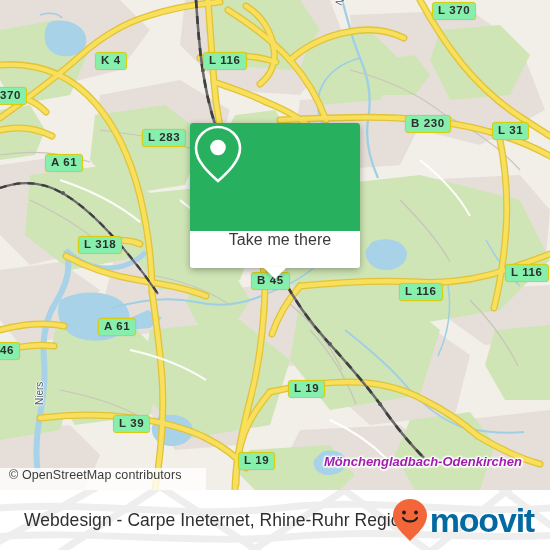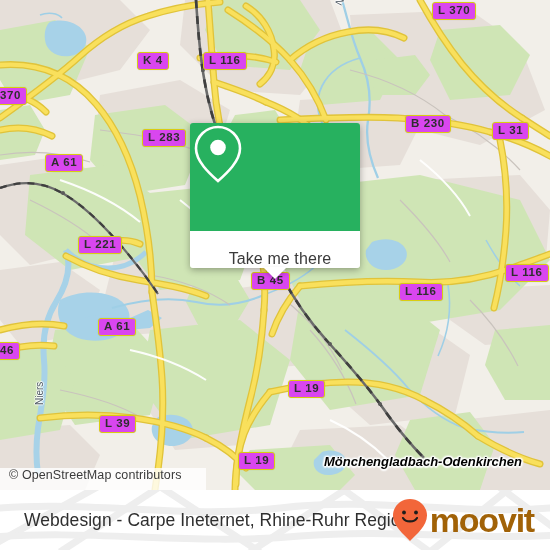--- a/index.html
+++ b/index.html
@@ -24,37 +24,37 @@
     background:rgba(255,255,255,0.80);
     display:flex; 
     padding-left:9px;
     font-size:12.5px; color:#3b3b3b; letter-spacing:0.1px;
     z-index:40;
   }
 
   
   .shield {
     position:absolute; z-index:30;
-    background:#d946ef;
+    background:#86efac;
     border:1px solid #d9cd10;
     border-radius:3px;
     color:#2e2e2e;
     font-size:11.5px; font-weight:bold;
     letter-spacing:0.6px;
     padding:1px 5px 2px 5px;
     line-height:13px;
     white-space:nowrap;
     box-shadow:0 0 0 0.5px rgba(0,0,0,0.04);
   }
 
   
   .place {
     position:absolute; z-index:31;
     font-style:italic; font-weight:bold;
-    color:#000000;
+    color:#a21caf;
     white-space:nowrap;
     text-shadow:
       -1.5px 0 1.5px #fff, 1.5px 0 1.5px #fff,
        0 -1.5px 1.5px #fff, 0 1.5px 1.5px #fff,
       -1px -1px 2px #fff, 1px 1px 2px #fff,
       -1px 1px 2px #fff, 1px -1px 2px #fff;
   }
   .waterlabel {
     position:absolute; z-index:31;
     color:#4f5a63; font-size:10px; font-weight:normal;
@@ -70,21 +70,21 @@
     overflow:visible;
   }
   #popup-top {
     background:#27b15f; height:108px;
     border-radius:3px 3px 0 0;
     display:flex; align-items:center; justify-content:center;
   }
   #popup-bottom {
     background:#ffffff; height:37px;
     border-radius:0 0 3px 3px;
-    display:flex; align-items:flex-end; justify-content:center;
+    display:flex; align-items:flex-start; justify-content:center;
     font-size:16px; color:#3a3a3a;
     letter-spacing:0.1px;
     padding-left:10px;
   }
   #popup-arrow {
     position:absolute; left:50%; bottom:-11px; transform:translateX(-50%);
     width:0;height:0;
     border-left:12px solid transparent;
     border-right:12px solid transparent;
     border-top:12px solid #ffffff;
@@ -102,21 +102,21 @@
     position:relative; z-index:2;
     margin-left:24px;
     font-size:17.5px; color:#2f2f2f; letter-spacing:0.05px;
     white-space:nowrap;
   }
   #moovit-logo {
     position:absolute; z-index:2; right:16px; top:50%; transform:translateY(-50%);
     display:flex; align-items:center;
   }
   #moovit-word {
-    font-size:34px; font-weight:bold; color:#a16207;
+    font-size:34px; font-weight:bold; color:#0369a1;
     letter-spacing:-1.2px; line-height:34px;
     margin-left:1px;
   }
 </style>
 </head>
 <body>
 
 <div id="app">
 
   <div id="map">
@@ -340,35 +340,35 @@
           <circle cx="330" cy="344" r="2"></circle>
           <circle cx="380" cy="404" r="2"></circle>
           <circle cx="63" cy="193" r="2"></circle>
           <circle cx="115" cy="239" r="2"></circle>
         </g>
       </g>
     </svg>
 
     <div id="shield-layer">
         <div class="shield" style="left: 432px; top: 2px;">L 370</div>
-        <div class="shield" style="left: 95px; top: 52px; margin-left: 42px;">K 4</div>
+        <div class="shield" style="left: 95px; top: 52px;">K 4</div>
         <div class="shield" style="left: 203px; top: 52px;">L 116</div>
         <div class="shield" style="left: -6px; top: 87px;">370</div>
         <div class="shield" style="left: 389px; top: 115px; margin-left: 16px;">B 230</div>
         <div class="shield" style="left: 142px; top: 129px;">L 283</div>
         <div class="shield" style="left: 492px; top: 122px;">L 31</div>
         <div class="shield" style="left: 45px; top: 154px;">A 61</div>
-        <div class="shield" style="left: 78px; top: 236px;">L 221</div>
+        <div class="shield" style="left: 78px; top: 236px;">L 318</div>
         <div class="shield" style="left: 251px; top: 272px;">B 45</div>
         <div class="shield" style="left: 399px; top: 283px;">L 116</div>
         <div class="shield" style="left: 505px; top: 264px;">L 116</div>
         <div class="shield" style="left: 98px; top: 318px;">A 61</div>
         <div class="shield" style="left: -6px; top: 342px;">46</div>
         <div class="shield" style="left: 288px; top: 380px;">L 19</div>
-        <div class="shield" style="left: 99px; top: 415px;">L 39</div>
+        <div class="shield" style="left: 113px; top: 415px;">L 39</div>
         <div class="shield" style="left: 238px; top: 452px;">L 19</div>
       </div>
 
     <div id="place-layer">
         <div class="place" style="left: 324px; top: 454px; font-size: 13px;">Mönchengladbach-Odenkirchen</div>
       </div>
     <div id="water-layer">
         <div class="waterlabel" style="left: 333px; top: 2px; transform-origin: left top; transform: rotate(-62deg);">Niers</div>
         <div class="waterlabel" style="left: 34px; top: 405px; transform-origin: left top; transform: rotate(-90deg);">Niers</div>
       </div>

